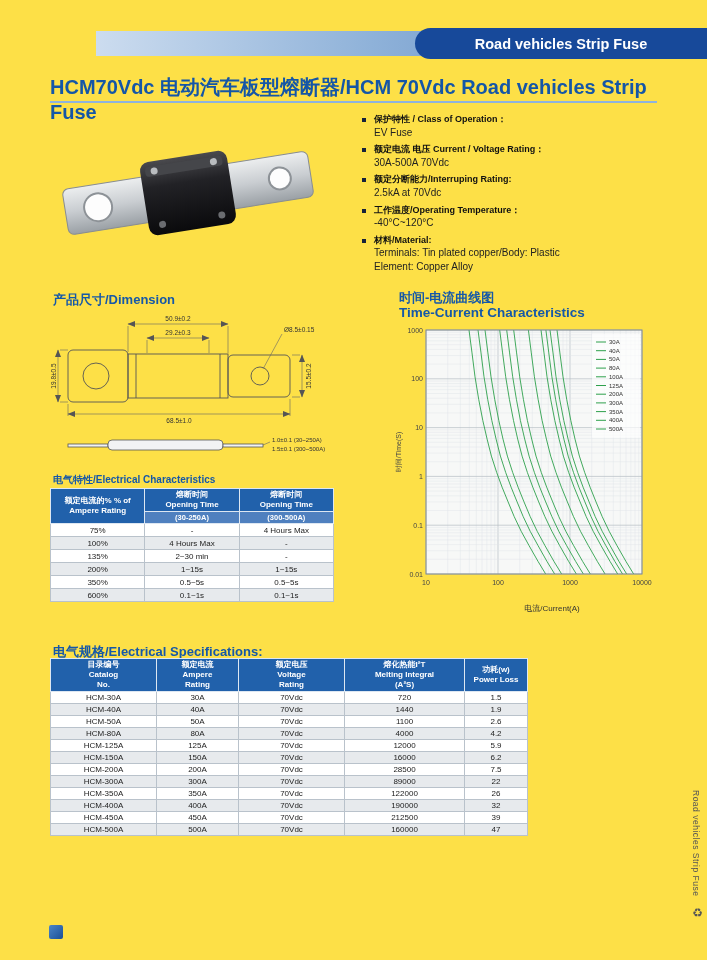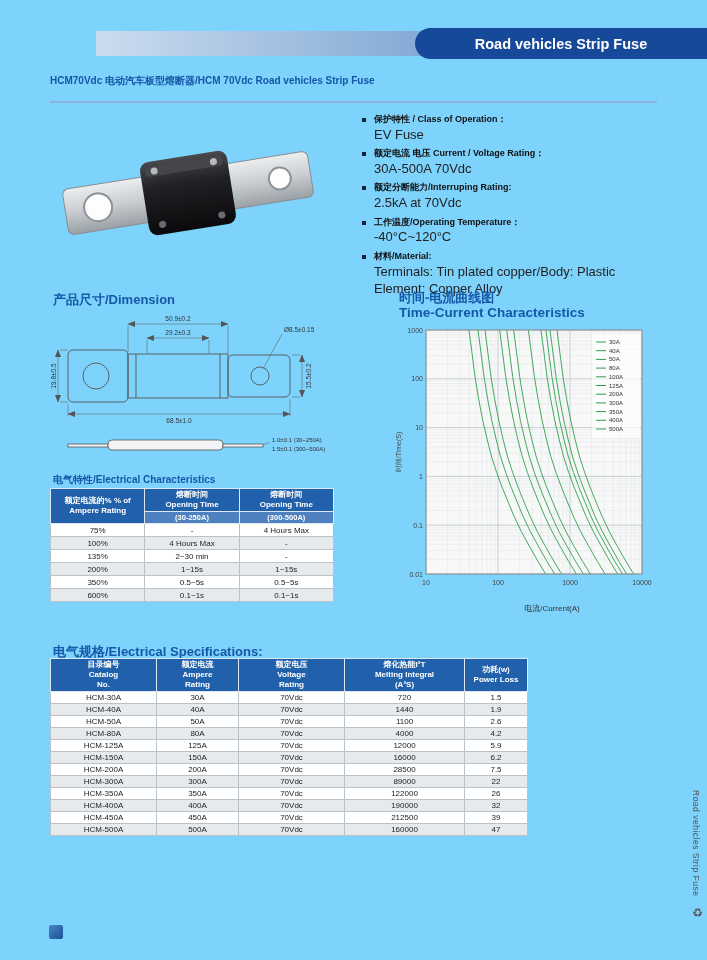--- a/index.html
+++ b/index.html
@@ -1,37 +1,37 @@
 <!DOCTYPE html>
 <html><head>
 <meta charset="utf-8">
 <style>
   *{box-sizing:border-box;margin:0;padding:0}
   html,body{width:707px;height:960px}
   body{font-family:"Liberation Sans","DejaVu Sans",sans-serif;background:#fff;position:relative;overflow:hidden}
-  .page{position:relative;width:707px;height:960px;background:#7dd3fc}
+  .page{position:relative;width:707px;height:960px;background:#fde047}
 
   
   .band{position:absolute;top:31px;left:96px;right:0;height:25px;
         background:linear-gradient(90deg,#ccdcef 0%,#8fb2d9 45%,#4d7cba 100%)}
   .banner{position:absolute;top:28px;right:0;width:292px;height:31px;background:#17499a;
           border-radius:16px 0 0 16px;display:flex;align-items:center;justify-content:center;
           color:#fff;font-weight:bold;font-size:14.5px}
-  .doc-title{position:absolute;left:50px;top:74px;width:610px;font-size:10px;font-weight:bold;color:#1456a7}
+  .doc-title{position:absolute;left:50px;top:74px;width:610px;font-size:20px;font-weight:bold;color:#1456a7}
   .title-rule{position:absolute;left:50px;top:101px;width:607px;height:2px;background:#8fb3dd}
 
   
   .photo{position:absolute;left:52px;top:112px;width:272px;height:162px}
 
   
   .specs{position:absolute;left:362px;top:114px;width:300px}
   .spec-item{display:flex;margin-bottom:5px}
   .bullet{flex:0 0 auto;width:4px;height:4px;background:#17233a;margin:4px 8px 0 0}
   .spec-label{font-size:9px;font-weight:bold;color:#111;line-height:1.3}
-  .spec-value{font-size:13px;color:#222;line-height:1.35;white-space:pre-line}
+  .spec-value{font-size:10px;color:#222;line-height:1.35;white-space:pre-line}
 
   
   .sec{position:absolute;margin:3px;font-size:13px;font-weight:bold;color:#1558a8}
   .dim-h{left:50px;top:288px}
   .chart-h-cn{left:396px;top:286px}
   .chart-h-en{left:396px;top:302px;font-size:13.5px}
   .char-h{left:50px;top:470px;font-size:10px}
   .spec-h{left:50px;top:640px}
 
   .dim-svg{position:absolute;left:50px;top:308px}

